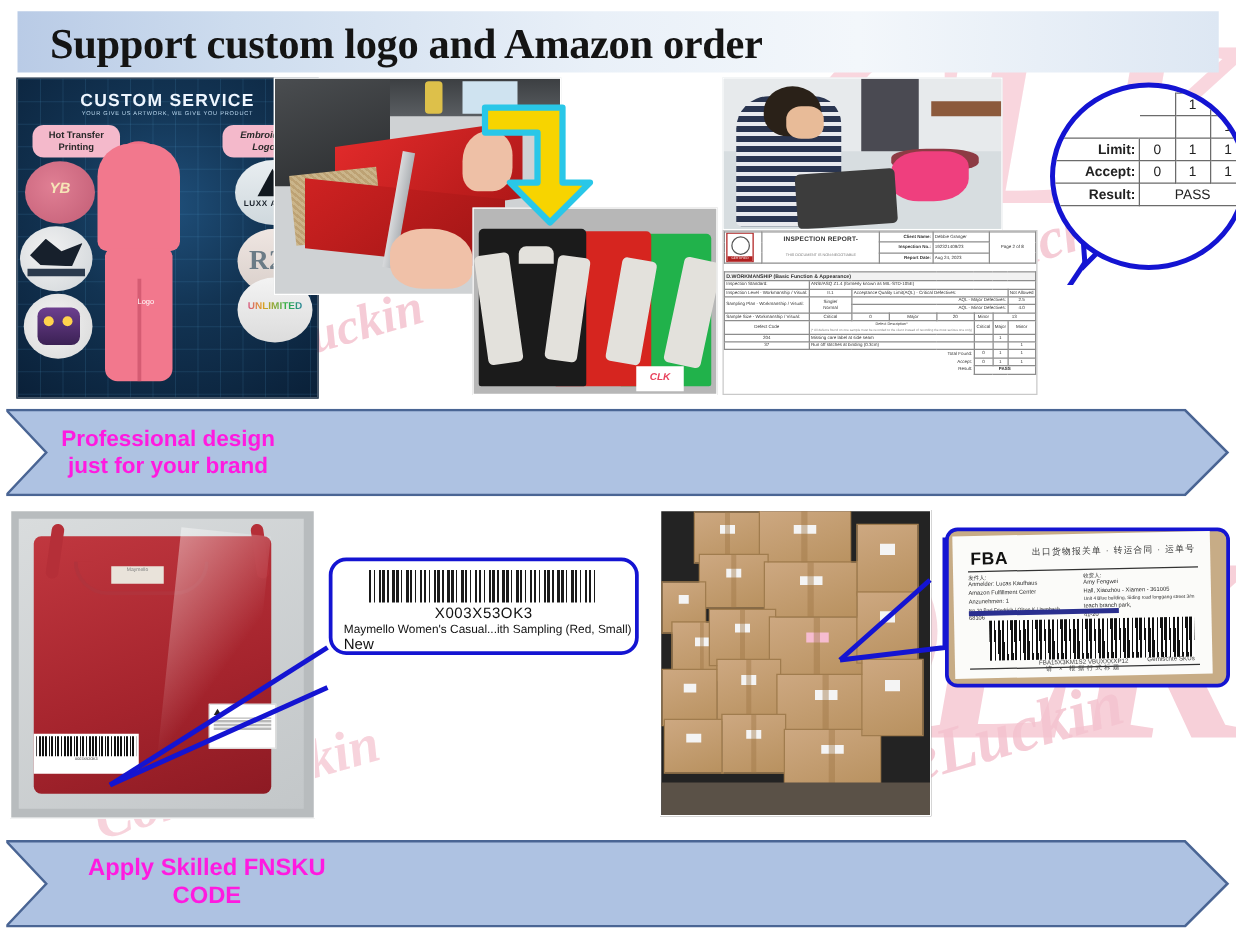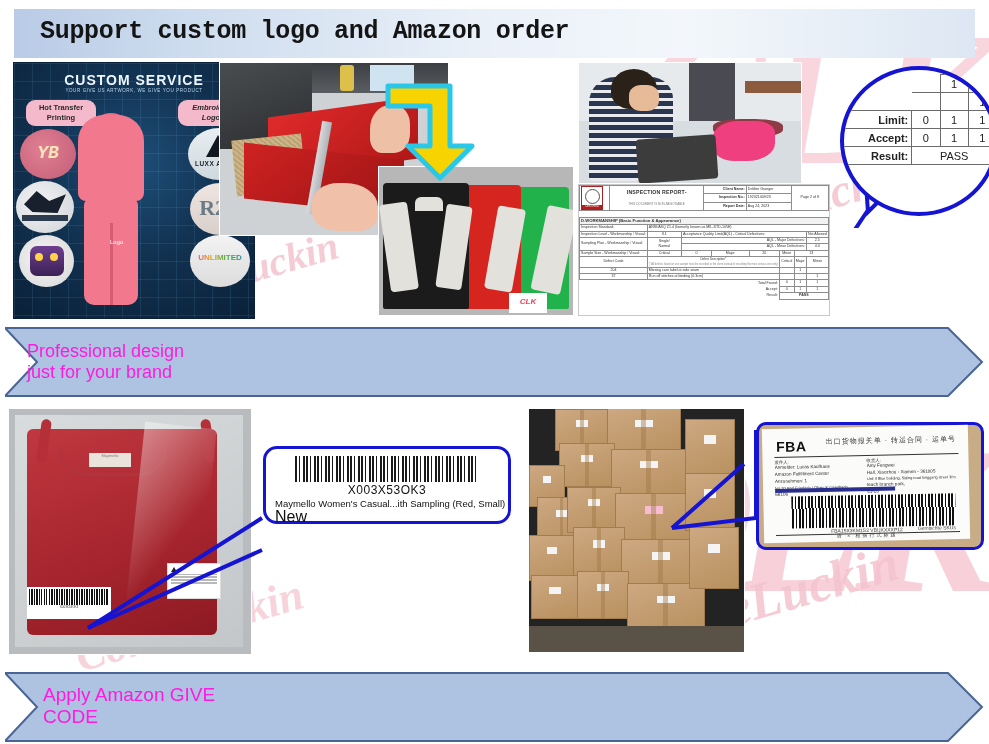--- a/index.html
+++ b/index.html
@@ -20,22 +20,22 @@
   .wm-script{font-size:46px;letter-spacing:0px;transform:rotate(-16deg);}
 
   
   .title-bar{
     position:absolute;left:14px;top:9px;width:961px;height:49px;
     background:linear-gradient(to right,#b9cbe6 0%, #cddcee 18%, #e9f0f8 48%, #f3f7fb 70%, #dde7f3 100%);
     z-index:6;
   }
   .title-text{
     position:absolute;left:26px;top:8px;
-    font-size:25px;font-weight:700;color:#141414;
-    font-family:Liberation Mono, monospace;
+    font-size:34px;font-weight:700;color:#141414;
+    font-family:Liberation Serif, serif;
     letter-spacing:-.3px;white-space:nowrap;
   }
 
   
   .photo{position:absolute;overflow:hidden;z-index:4;}
 
   
   #p1{left:13px;top:62px;width:196px;height:255px;
       background:
         radial-gradient(circle at 50% 40%, #1f4f7a 0%, #123352 45%, #0a2038 100%);
@@ -51,21 +51,21 @@
   #p1 .tagbox{position:absolute;background:#f4b9cb;border-radius:9px;color:#2a2a2a;
       font-size:7.5px;text-align:center;line-height:10px;padding:3px 4px;font-weight:600;}
   #p1 .tag-l{left:12px;top:37px;width:62px;}
   #p1 .tag-r{right:10px;top:37px;width:58px;font-style:italic;}
   #p1 .bubble{position:absolute;border-radius:50%;overflow:hidden;}
   #p1 .bl1{left:6px;top:66px;width:56px;height:50px;background:radial-gradient(circle at 40% 40%,#e07f94,#c25d75);}
   #p1 .bl2{left:2px;top:118px;width:58px;height:52px;background:radial-gradient(circle at 40% 40%,#f2f2f2,#cfd4d8);}
   #p1 .bl3{left:5px;top:172px;width:55px;height:52px;background:radial-gradient(circle at 45% 45%,#f5f5f5,#d7d7d7);}
   #p1 .br1{right:4px;top:65px;width:62px;height:52px;background:linear-gradient(#e9eef1,#cfd8dd);}
   #p1 .br2{right:4px;top:120px;width:60px;height:52px;background:linear-gradient(#efe6e2,#d9cfca);}
-  #p1 .br3{right:4px;top:172px;width:60px;height:52px;background:linear-gradient(#f3f3f3,#dcdcdc);}
+  #p1 .br3{right:4px;top:159px;width:60px;height:52px;background:linear-gradient(#f3f3f3,#dcdcdc);}
   #p1 .bub-txt{position:absolute;width:100%;text-align:center;font-size:7px;font-weight:700;}
   #p1 .tracksuit{position:absolute;left:60px;top:52px;width:74px;height:190px;}
   #p1 .ts-top{position:absolute;left:4px;top:0;width:66px;height:86px;background:#f2788d;
       border-radius:26px 26px 8px 8px;}
   #p1 .ts-hood{position:absolute;left:20px;top:-2px;width:34px;height:24px;background:#ef6e85;border-radius:50% 50% 40% 40%;}
   #p1 .ts-bot{position:absolute;left:10px;top:84px;width:54px;height:106px;background:#f2788d;border-radius:6px 6px 10px 10px;}
   #p1 .ts-split{position:absolute;left:36px;top:108px;width:3px;height:82px;background:rgba(190,70,95,.55);}
   #p1 .logo-lbl{position:absolute;left:36px;top:124px;color:#fff;font-size:6px;}
 
   
@@ -125,22 +125,22 @@
   #mag1 .circle{position:absolute;left:20px;top:6px;width:150px;height:142px;border:4px solid #1414d2;
       border-radius:50%;background:#fff;overflow:hidden;}
   #mag1 table{border-collapse:collapse;width:124%;margin-left:-22%;margin-top:4px;font-size:11px;color:#222;}
   #mag1 td{border:1px solid #6b6b6b;height:17px;padding:0 3px;text-align:center;font-size:11px;}
   #mag1 td.lb{text-align:right;font-weight:600;border-left:0;}
   #mag1 .tail{position:absolute;left:0;top:0;width:172px;height:168px;}
 
   
   .banner{position:absolute;left:5px;width:979px;height:70px;z-index:8;}
   .banner svg{position:absolute;inset:0;}
-  .banner .btxt{position:absolute;color:#ff1ae0;font-weight:400;line-height:1.18;
-      text-align:left;white-space:pre-line;}
+  .banner .btxt{position:absolute;color:#ff1ae0;font-weight:700;line-height:1.18;
+      text-align:center;white-space:pre-line;}
   #banner1{top:327px;}
   #banner2{top:672px;}
 
   .bt1{left:22px;top:14px;width:215px;font-size:18px;}
   .bt2{left:250px;top:8px;width:290px;font-size:19px;}
   .bt3{left:612px;top:20px;width:350px;font-size:20px;}
   .bt4{left:38px;top:12px;width:245px;font-size:19px;}
   .bt5{left:520px;top:10px;width:462px;font-size:19px;text-align:center;}
   .blue{color:#1414d2;}
 
@@ -161,21 +161,21 @@
   #p6 .bc .bars{height:16px;background:repeating-linear-gradient(90deg,#111 0 1px,#fff 1px 2px,#111 2px 3.5px,#fff 3.5px 5px);}
   #p6 .bc .num{font-size:3px;text-align:center;color:#333;}
 
   
   #fnsku{position:absolute;left:263px;top:446px;width:248px;height:78px;z-index:7;}
   #fnsku .box{position:absolute;inset:0;border:3px solid #1414d2;border-radius:14px;background:#fff;}
   #fnsku .bars{position:absolute;left:32px;top:10px;width:184px;height:26px;
       background:repeating-linear-gradient(90deg,#1a1a1a 0 2px,#fff 2px 4px,#1a1a1a 4px 5px,#fff 5px 8px,#1a1a1a 8px 10px,#fff 10px 11px);}
   #fnsku .code{position:absolute;left:0;top:37px;width:100%;text-align:center;font-size:12px;color:#111;letter-spacing:.5px;}
   #fnsku .desc{position:absolute;left:12px;top:52px;font-size:9.5px;color:#111;}
-  #fnsku .cond{position:absolute;left:12px;top:62px;font-size:16px;color:#111;}
+  #fnsku .cond{position:absolute;left:12px;top:62px;font-size:12px;color:#111;}
 
   
   #p7{left:528px;top:408px;width:215px;height:243px;background:#232323;border:1px solid #fff;z-index:4;}
   .carton{position:absolute;background:linear-gradient(160deg,#cda881,#b8915f);border:1px solid #a07c4e;}
   .carton .lbl{position:absolute;left:38%;top:26%;width:24%;height:16%;background:#f4f4f4;}
   .carton .tp{position:absolute;left:46%;top:0;width:7%;height:100%;background:rgba(160,120,70,.45);}
 
   
   #fba{position:absolute;left:756px;top:422px;width:228px;height:128px;z-index:7;}
   #fba .frame{position:absolute;inset:0;border:3px solid #1414d2;border-radius:10px;background:#c7ac86;overflow:hidden;}
@@ -216,21 +216,21 @@
     <div class="grid"></div>
     <div class="cs-title">CUSTOM SERVICE</div>
     <div class="cs-sub">YOUR GIVE US ARTWORK, WE GIVE YOU PRODUCT</div>
 
     <div class="tagbox tag-l" style="white-space:pre-line">Hot Transfer
 Printing</div>
     <div class="tagbox tag-r" style="white-space:pre-line">Embroider
 Logo</div>
 
     <div class="bubble bl1">
-      <div class="bub-txt" style="top:14px;color:#f6e5b7;font-family:Liberation Mono, monospace;font-size:18px;font-style:italic">YB</div>
+      <div class="bub-txt" style="top:14px;color:#f6e5b7;font-family:Liberation Sans, sans-serif;font-size:12px;font-style:italic">YB</div>
     </div>
     <div class="bubble bl2">
       <div style="position:absolute;left:8px;top:10px;width:42px;height:22px;background:#17202c;clip-path:polygon(0 60%,30% 0,60% 45%,100% 15%,80% 100%,20% 95%)"></div>
       <div style="position:absolute;left:6px;top:34px;width:46px;height:6px;background:#2b3a4d;"></div>
     </div>
     <div class="bubble bl3">
       <div style="position:absolute;left:11px;top:11px;width:34px;height:30px;background:linear-gradient(#6d3f8f,#3b2154);border-radius:7px;"></div>
       <div style="position:absolute;left:16px;top:18px;width:8px;height:8px;background:#ffd34d;border-radius:50%;"></div>
       <div style="position:absolute;left:31px;top:18px;width:8px;height:8px;background:#ffd34d;border-radius:50%;"></div>
     </div>
@@ -596,17 +596,17 @@
       <div class="botrule"></div>
       <div class="g">Gemischte SKUs</div>
       <div class="cn2">请 × 根据行式标题</div>
     </div>
   </div>
 
   <div class="banner" id="banner2">
     <svg viewBox="0 0 979 70" preserveAspectRatio="none">
       <path d="M0 1 L943 1 L977 35 L943 69 L0 69 L32 35 Z" fill="#aec2e2" stroke="#4a6594" stroke-width="2"></path>
     </svg>
-    <div class="btxt bt4">Apply Amazon GIVE
+    <div class="btxt bt4">Apply Skilled FNSKU
 CODE</div>
   </div>
 
 </div>
 
 </body></html>

